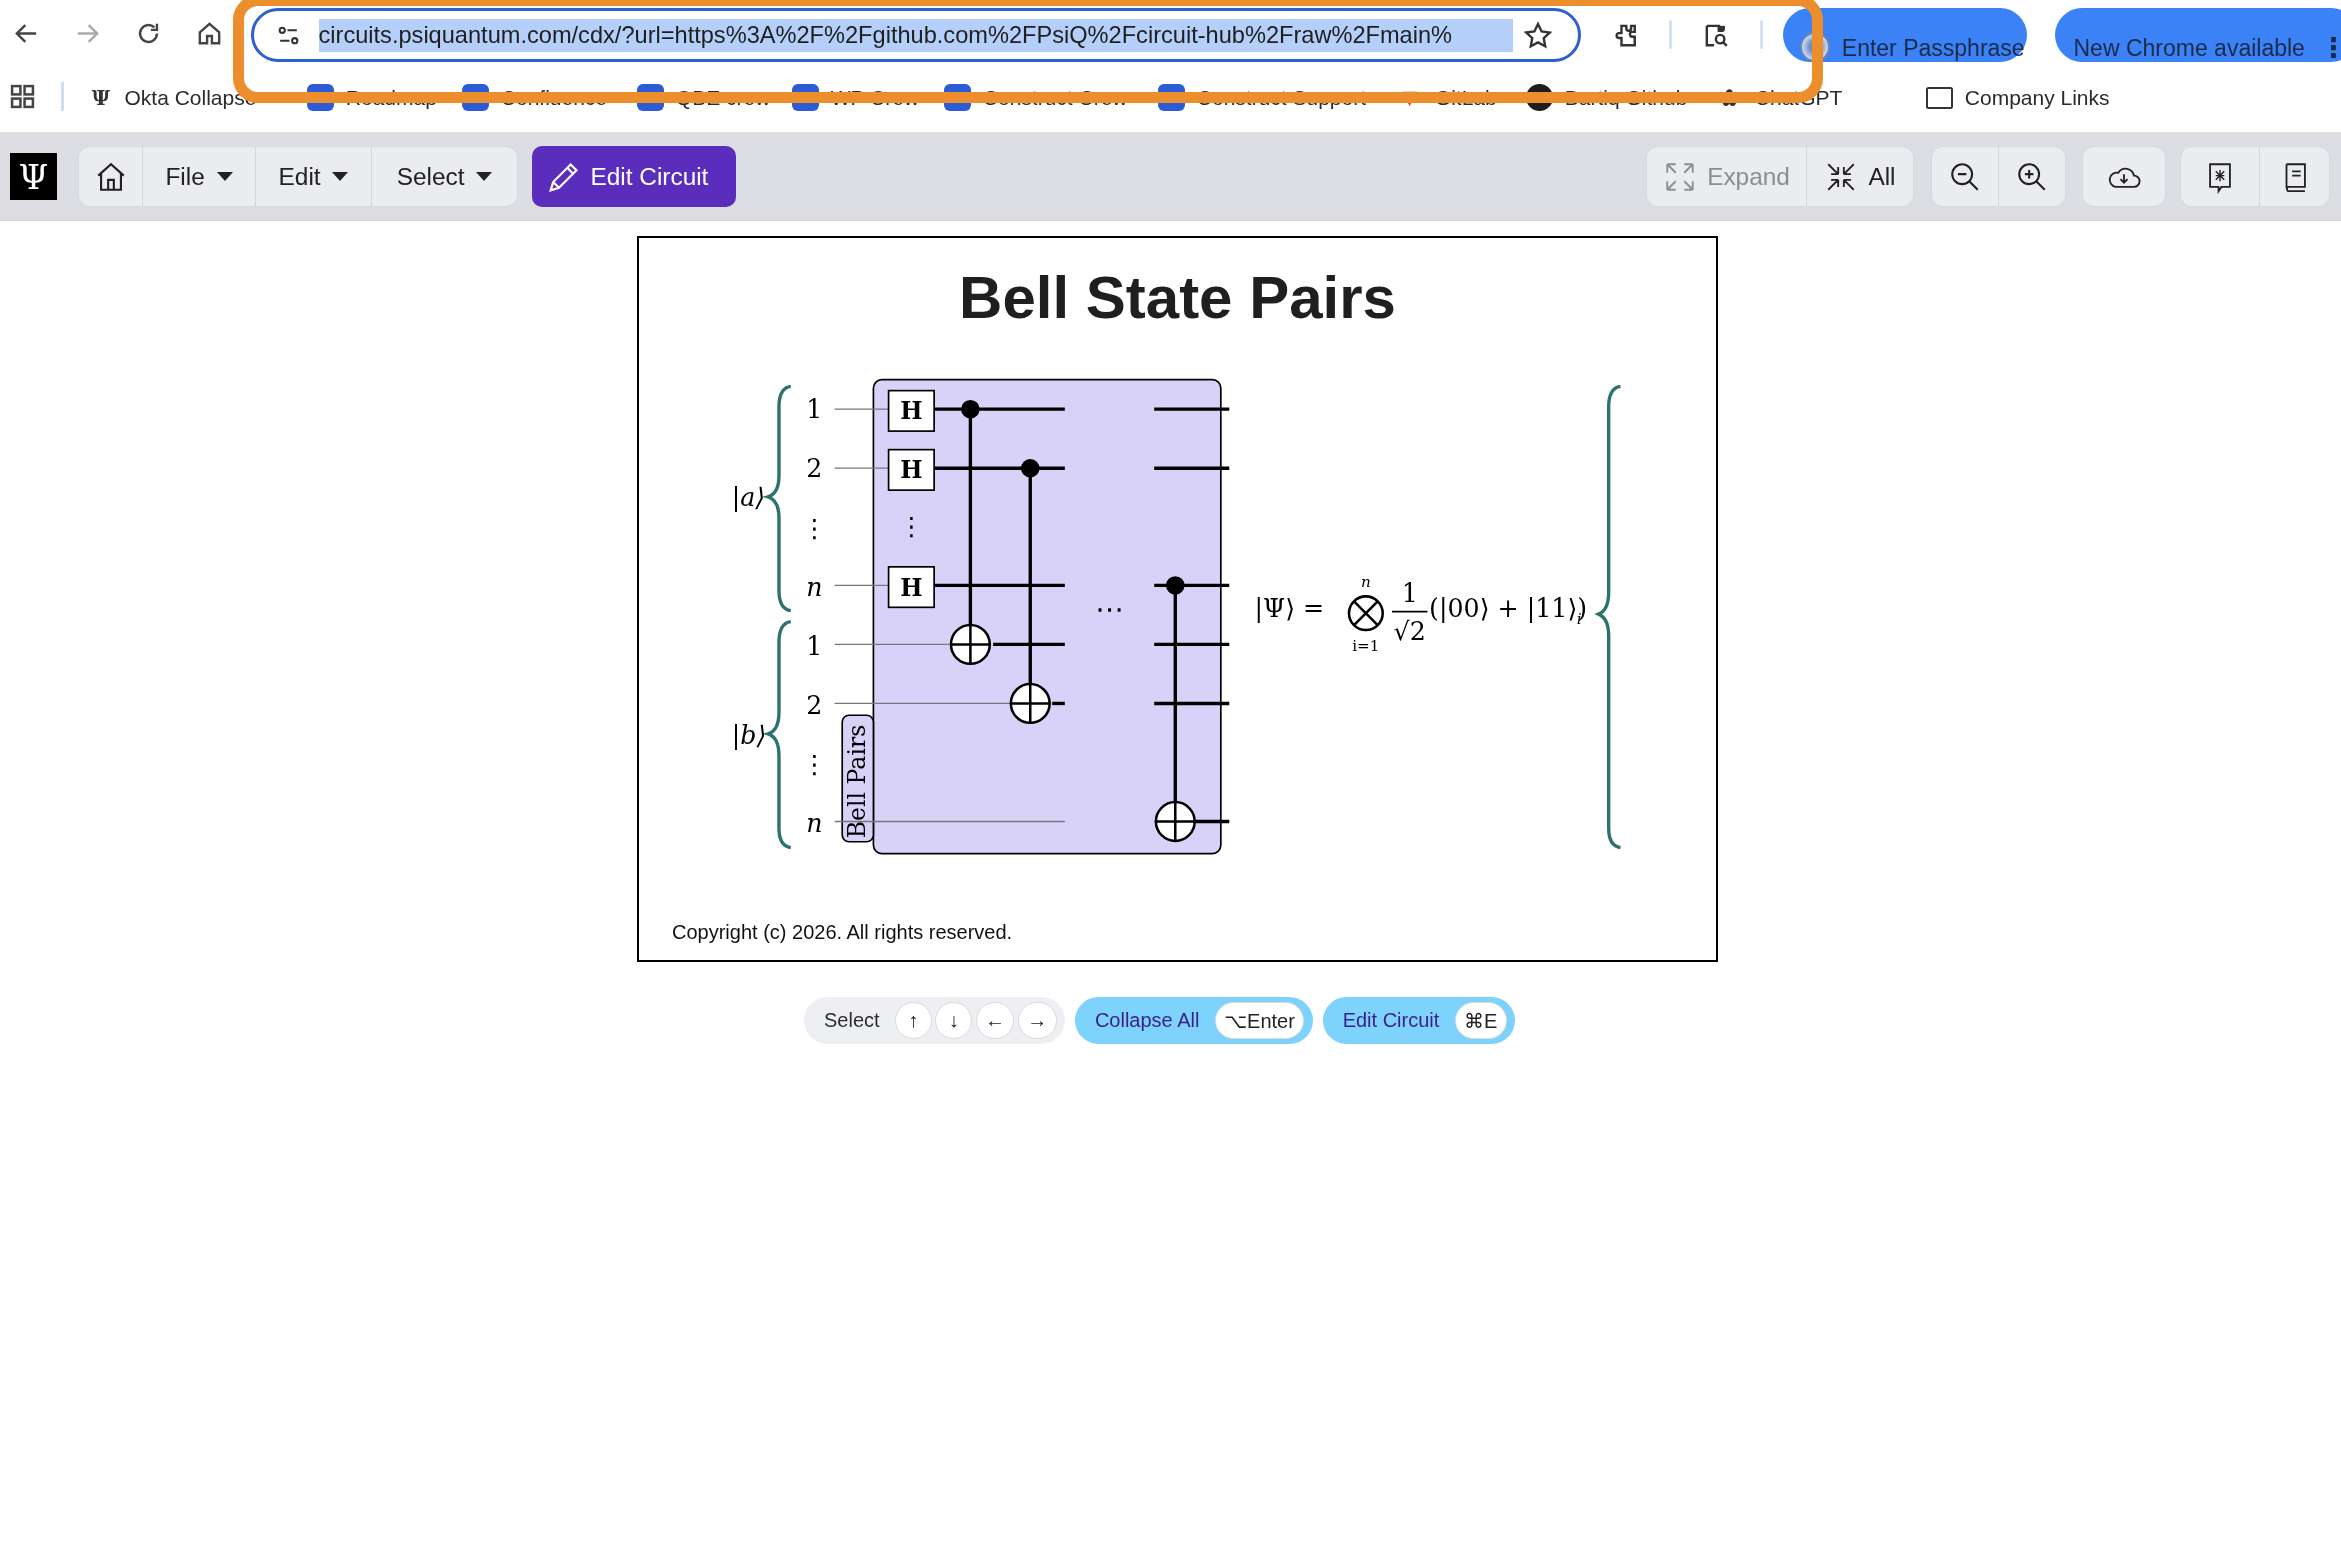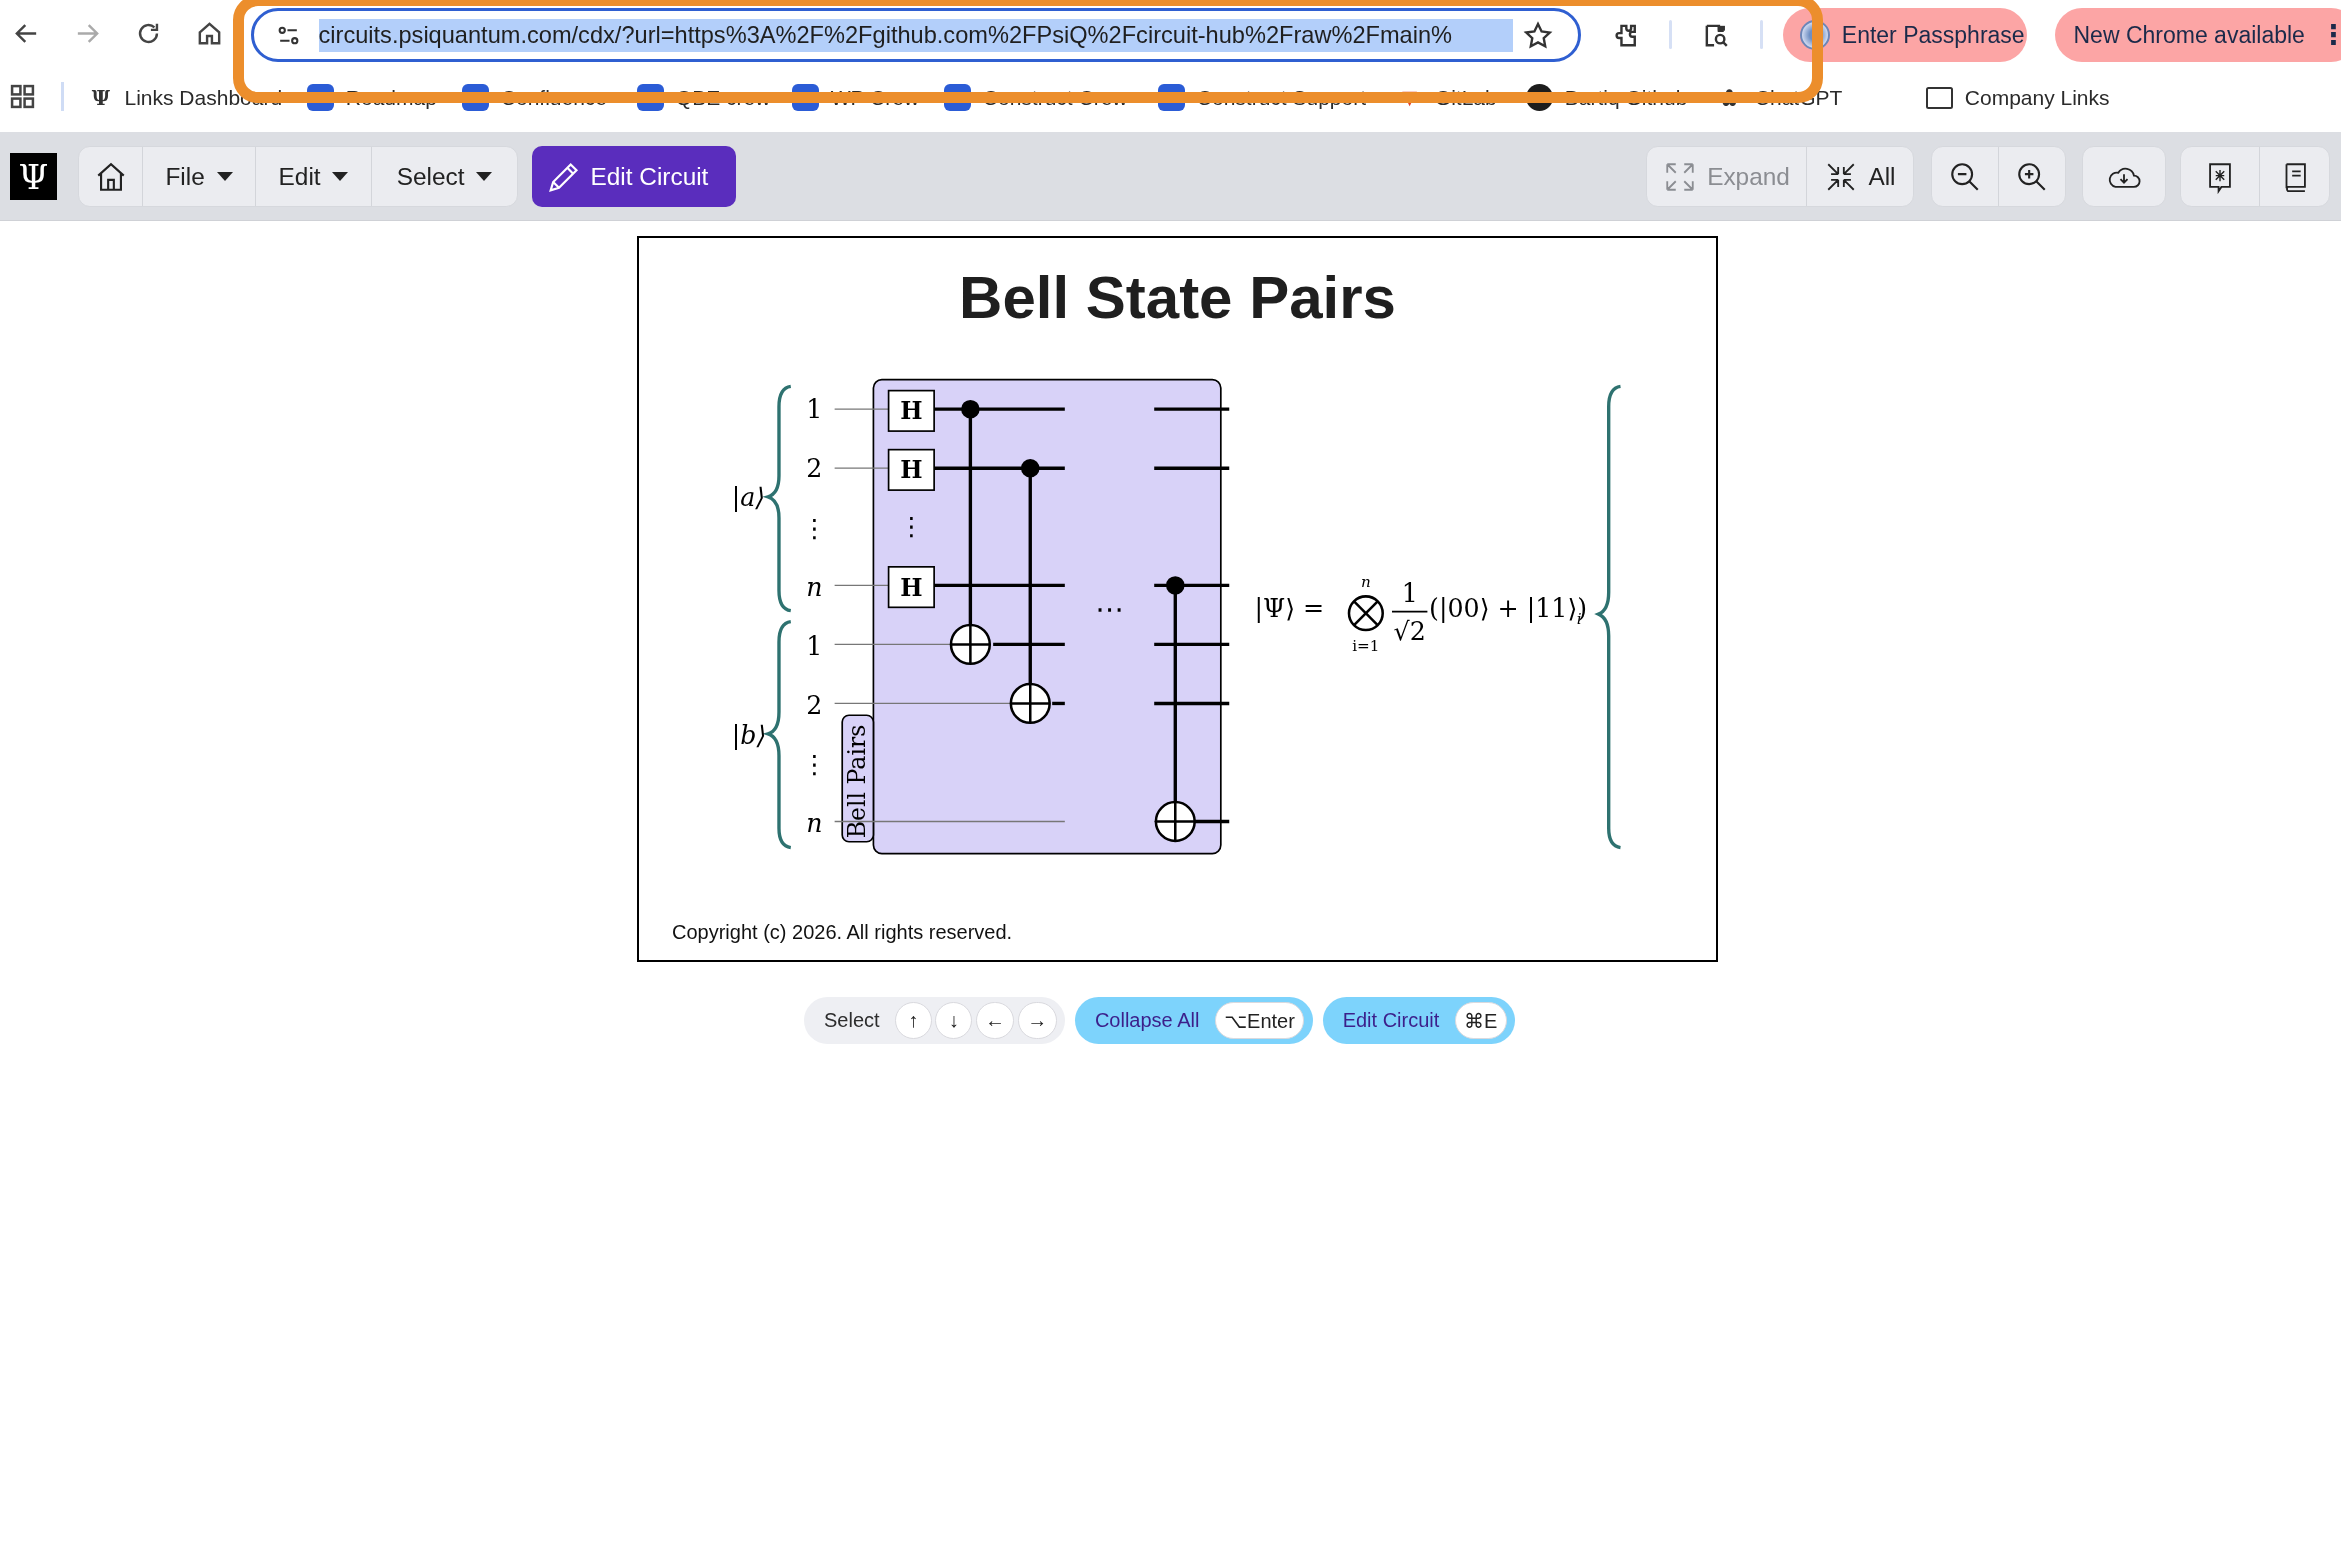--- a/index.html
+++ b/index.html
@@ -11,21 +11,21 @@
   .nav-icon { position: absolute; top: 15px; width: 37px; height: 37px; display: flex; align-items: center; justify-content: center; }
   .nav-icon svg { width: 29px; height: 29px; }
   .omnibox { position: absolute; left: 251px; top: 8.4px; width: 1330px; height: 54px;
     border: 3.4px solid #2f5fd1; border-radius: 29px; background: #fff; display: flex; align-items: center; }
   .omnibox .tune { width: 34px; height: 34px; margin-left: 17px; display: flex; align-items: center; justify-content: center; }
   .omnibox .url { margin-left: 13.5px; font-size: 23.6px; color: #1f1f1f; background: #b3cffa; padding: 1.7px 0;
     white-space: nowrap; overflow: hidden; width: 1194px; line-height: 30px; }
   .omnibox .star { position: absolute; right: 23.6px; top: 8.4px; width: 32px; height: 32px; }
   .toolbar-icon { position: absolute; top: 17px; width: 37px; height: 37px; display:flex; align-items:center; justify-content:center; }
   .vsep { position: absolute; top: 20px; width: 2.5px; height: 29px; background: #d6e0f5; border-radius: 1.7px; }
-  .pill { position: absolute; top: 8.4px; height: 54px; background: #fca5a5; border-radius: 27px; display: flex; align-items: center;
+  .pill { position: absolute; top: 8.4px; height: 54px; background: #3b82f6; border-radius: 27px; display: flex; align-items: flex-end;
     font-size: 23px; color: #1b2a4a; }
   .pass-pill { left: 1783px; width: 244px; padding-left: 17px; }
   .pass-pill .globe { width: 30px; height: 30px; border-radius: 50%; border: 2.5px solid #6c86b8; margin-right: 11.8px; background: radial-gradient(circle, #6f8fc3 30%, #cfdaf1 70%); }
   .chrome-pill { left: 2055px; width: 303px; padding-left: 18.5px; }
   .chrome-pill .dots { margin-left: 15px; font-size: 27px; font-weight: bold; line-height: 1; }
 
   
   .annot { position: absolute; left: 233px; top: -5px; width: 1590px; height: 108px; border: 11.8px solid #ec8e2c; border-radius: 25px; pointer-events: none; z-index: 20; }
 
   
@@ -139,21 +139,21 @@
   <svg class="bm-apps" viewBox="0 0 24 24">
       <rect x="2" y="2" width="8" height="8" fill="none" stroke="#444" stroke-width="2.4"></rect>
       <rect x="14" y="2" width="8" height="8" fill="none" stroke="#444" stroke-width="2.4"></rect>
       <rect x="2" y="14" width="8" height="8" fill="none" stroke="#444" stroke-width="2.4"></rect>
       <rect x="14" y="14" width="8" height="8" fill="none" stroke="#444" stroke-width="2.4"></rect>
     </svg>
   <div class="bm-sep"></div>
 
   <div class="bm" style="left:91px">
       <span class="fav psi">Ψ</span>
-      <span>Links Dashboard</span>
+      <span>Okta Collapse</span>
     </div>
   <div class="bm" style="left:307px">
       <span class="fav">↗</span>
       <span>Roadmap</span>
     </div>
   <div class="bm" style="left:462px">
       <span class="fav">✕</span>
       <span>Confluence</span>
     </div>
   <div class="bm" style="left:637px">

